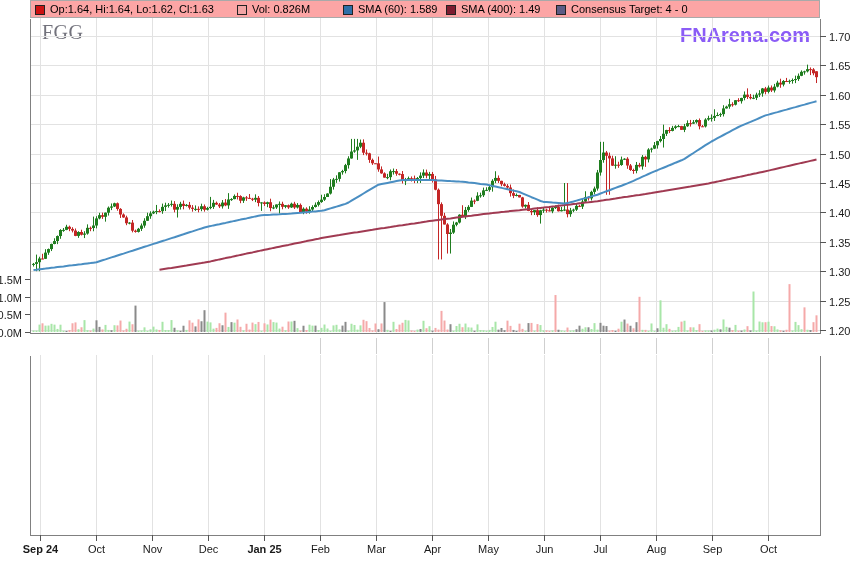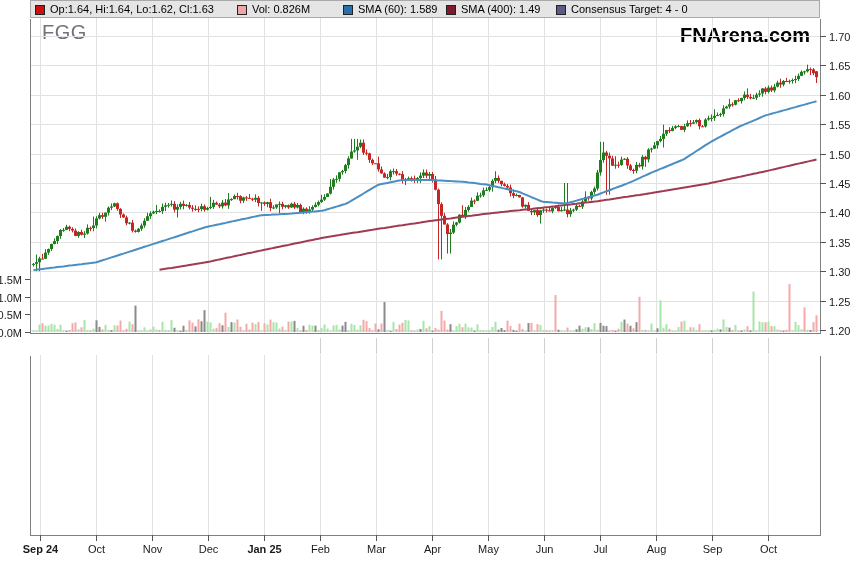--- a/index.html
+++ b/index.html
@@ -1,26 +1,26 @@
 <!DOCTYPE html>
 <html><head>
 <meta charset="utf-8">
 <style>
   html,body{margin:0;padding:0;background:#fff;}
   .page{position:relative;width:859px;height:566px;background:#fff;overflow:hidden;
         font-family:"Liberation Sans",sans-serif;}
-  .legend-bar{position:absolute;left:30px;width:790px;height:18px;background:#e5e5e5;
+  .legend-bar{position:absolute;left:30px;width:790px;height:18px;background:#fca5a5;
         border:1px solid #a9a9a9;box-sizing:border-box;}
   .legend-bar.top{top:0;}
   .legend-bar.eps{top:337px;}
   .li{position:absolute;top:3px;display:flex;align-items:center;font-size:11px;color:#000;
       white-space:nowrap;line-height:11px;}
   .sw{display:inline-block;width:8px;height:8px;border:1px solid #222;margin-right:5px;flex:0 0 auto;}
-  .title{position:absolute;left:42px;top:21px;font-size:20px;color:#72727c;letter-spacing:0.5px;}
-  .watermark{position:absolute;right:49px;top:24px;font-size:20px;font-weight:bold;color:#000000;}
+  .title{position:absolute;left:42px;top:21px;font-size:20px;color:#72727c;letter-spacing:0.5px;font-family:Liberation Serif, serif;}
+  .watermark{position:absolute;right:49px;top:24px;font-size:20px;font-weight:bold;color:#8b5cf6;}
   #chart-svg{position:absolute;left:0;top:0;}
   #chart-svg text{font-family:"Liberation Sans",sans-serif;font-size:11px;fill:#1a1a1a;}
 </style>
 </head>
 <body>
 
 <div class="page">
 
   <div class="legend-bar top">
     <span class="li" style="left:4px">

